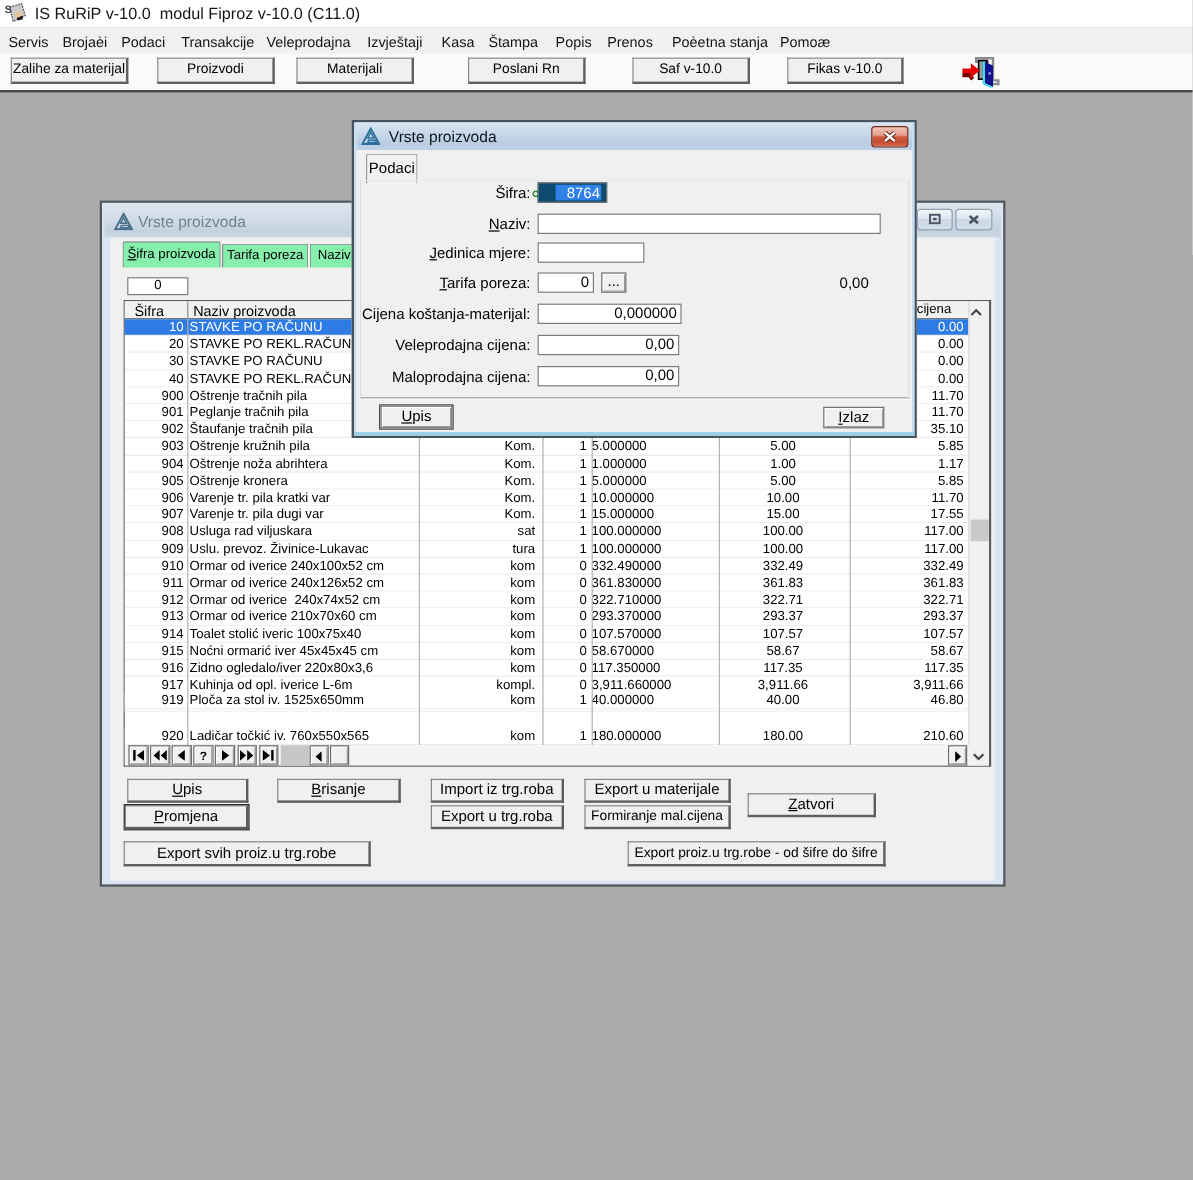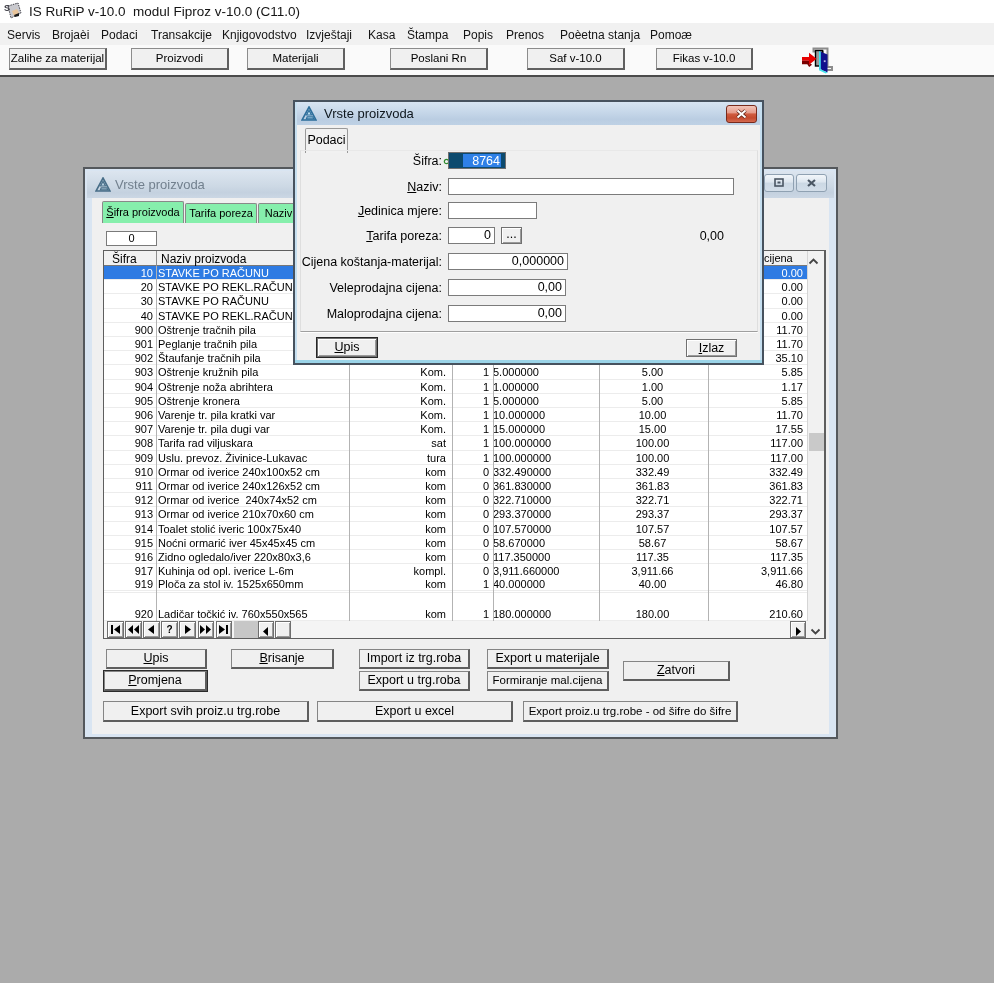--- a/index.html
+++ b/index.html
@@ -80,21 +80,21 @@
       <polygon points="11,13 16,11 16,14 12,15" fill="#1A1A1A"></polygon>
       <text x="1" y="9" font-size="9" font-weight="bold" fill="#3A3A42" font-family="Liberation Sans">S</text>
     </svg>
     <span id="ttext">IS RuRiP v-10.0  modul Fiproz v-10.0 (C11.0)</span>
   </div>
   <div id="mbar">
       <span class="mi" style="left:7px">Servis</span>
 <span class="mi" style="left:52px">Brojaèi</span>
 <span class="mi" style="left:101px">Podaci</span>
 <span class="mi" style="left:151px">Transakcije</span>
-<span class="mi" style="left:222px">Knjigovodstvo</span>
+<span class="mi" style="left:222px">Veleprodajna</span>
 <span class="mi" style="left:306px">Izvještaji</span>
 <span class="mi" style="left:368px">Kasa</span>
 <span class="mi" style="left:407px">Štampa</span>
 <span class="mi" style="left:463px">Popis</span>
 <span class="mi" style="left:506px">Prenos</span>
 <span class="mi" style="left:560px">Poèetna stanja</span>
 <span class="mi" style="left:650px">Pomoæ</span>
     </div>
   <div id="toolbar">
       <div class="tb" style="left:9px;width:98px">Zalihe za materijal</div>
@@ -258,21 +258,21 @@
         <span class="c1">907</span>
         <span class="c2">Varenje tr. pila dugi var</span>
         <span class="c3">Kom.</span>
         <span class="c4">1</span>
         <span class="c5">15.000000</span>
         <span class="c6">15.00</span>
         <span class="c7">17.55</span>
       </div>
 <div class="r" style="top:185.4px">
         <span class="c1">908</span>
-        <span class="c2">Tarifa rad viljuskara</span>
+        <span class="c2">Usluga rad viljuskara</span>
         <span class="c3">sat</span>
         <span class="c4">1</span>
         <span class="c5">100.000000</span>
         <span class="c6">100.00</span>
         <span class="c7">117.00</span>
       </div>
 <div class="r" style="top:199.6px">
         <span class="c1">909</span>
         <span class="c2">Uslu. prevoz. Živinice-Lukavac</span>
         <span class="c3">tura</span>
@@ -434,21 +434,20 @@
 
   <div class="wb" style="left:106px;top:649px;width:101px;height:20px;line-height:17px"><u>U</u>pis</div>
   <div class="wb" style="left:231px;top:649px;width:103px;height:20px;line-height:17px"><u>B</u>risanje</div>
   <div class="wb" style="left:359px;top:649px;width:111px;height:20px;line-height:17px">Import iz trg.roba</div>
   <div class="wb" style="left:487px;top:649px;width:122px;height:20px;line-height:17px">Export u materijale</div>
   <div class="wb" style="left:623px;top:661px;width:107px;height:20px;line-height:17px"><u>Z</u>atvori</div>
   <div class="wb" style="left:104px;top:671px;width:103px;height:20px;line-height:17px;outline:1px solid #2B2B2B"><u>P</u>romjena</div>
   <div class="wb" style="left:359px;top:671px;width:111px;height:20px;line-height:17px">Export u trg.roba</div>
   <div class="wb" style="left:487px;top:671px;width:122px;height:20px;line-height:17px;font-size:11.5px">Formiranje mal.cijena</div>
   <div class="wb" style="left:103px;top:701px;width:206px;height:21px;line-height:18px">Export svih proiz.u trg.robe</div>
-  <div class="wb" style="left:317px;top:701px;width:196px;height:21px;line-height:18px">Export u excel</div>
   <div class="wb" style="left:523px;top:701px;width:215px;height:21px;line-height:18px;font-size:11.5px">Export proiz.u trg.robe - od šifre do šifre</div>
 
   <div id="dlg">
     <div class="dedge" style="left:0;top:0;width:2px;height:261px;background:#C6DFF0"></div>
       <div class="dedge" style="left:465px;top:0;width:2px;height:261px;background:#C6DFF0"></div>
       <div class="dedge" style="left:0;top:258px;width:467px;height:3px;background:#9BD4E8"></div>
       <div id="dtitle">
       <svg class="logo" width="16" height="15" viewBox="0 0 16 15">
         <path d="M8 1 L15 14 H1 Z" fill="none" stroke="#2D6E9B" stroke-width="1.6"></path>
         <path d="M8 4.2 L10.5 9 H5.5 Z" fill="#BFE0F2" stroke="#2D6E9B" stroke-width="1.2"></path>

